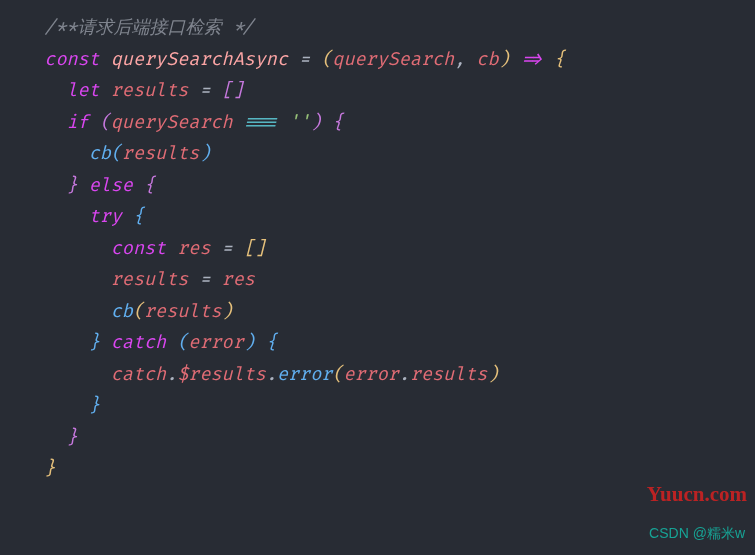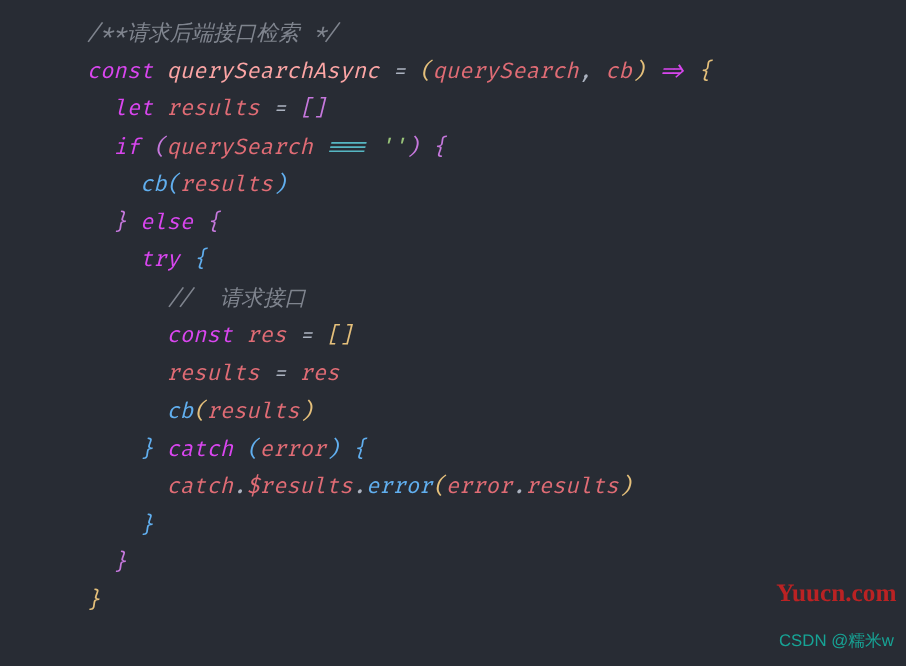--- a/index.html
+++ b/index.html
@@ -11,21 +11,20 @@
       line-height: 1.75;
       color: #abb2bf;
       width: 755px;
       height: 555px;
       padding: 12px 0 0 0;
       position: relative;
       overflow: hidden;
     }
     .line {
       white-space: pre;
-      padding-left: 28px;
       position: relative;
     }
     .code-container { position: relative; }
     .comment { color: #7f848e; }
     .keyword { color: #d946ef; }
     .funcdef { color: #fca5a5; text-align: center; }
     .func { color: #61afef; }
     .param { color: #e06c75; }
     .variable { color: #e06c75; }
     .operator { color: #56b6c2; }
@@ -72,21 +71,20 @@
 <div class="line">      <span class="keyword">let</span> <span class="variable">results</span><span class="default"> = </span><span class="brace-p">[</span><span class="brace-p">]</span></div>
 
 <div class="line">      <span class="keyword">if</span> <span class="brace-p">(</span><span class="param">querySearch</span><span class="operator"> === </span><span class="string">''</span><span class="brace-p">)</span> <span class="brace-p">{</span></div>
 
 <div class="line">        <span class="func">cb</span><span class="brace-b">(</span><span class="variable">results</span><span class="brace-b">)</span></div>
 
 <div class="line">      <span class="brace-p">}</span> <span class="keyword">else</span> <span class="brace-p">{</span></div>
 
 <div class="line">        <span class="keyword">try</span> <span class="brace-b">{</span></div>
 
-<div class="line">          <span class="comment">//  请求接口</span></div>
 
 <div class="line">          <span class="keyword">const</span> <span class="variable">res</span><span class="default"> = </span><span class="brace-y">[</span><span class="brace-y">]</span></div>
 
 <div class="line">          <span class="variable">results</span><span class="default"> = </span><span class="variable">res</span></div>
 
 <div class="line">          <span class="func">cb</span><span class="brace-y">(</span><span class="variable">results</span><span class="brace-y">)</span></div>
 
 <div class="line">        <span class="brace-b">}</span> <span class="keyword">catch</span> <span class="brace-b">(</span><span class="variable">error</span><span class="brace-b">)</span> <span class="brace-b">{</span></div>
 
 <div class="line">          <span class="variable">catch</span><span class="dot">.</span><span class="prop">$results</span><span class="dot">.</span><span class="method">error</span><span class="brace-y">(</span><span class="variable">error</span><span class="dot">.</span><span class="prop">results</span><span class="brace-y">)</span></div>

